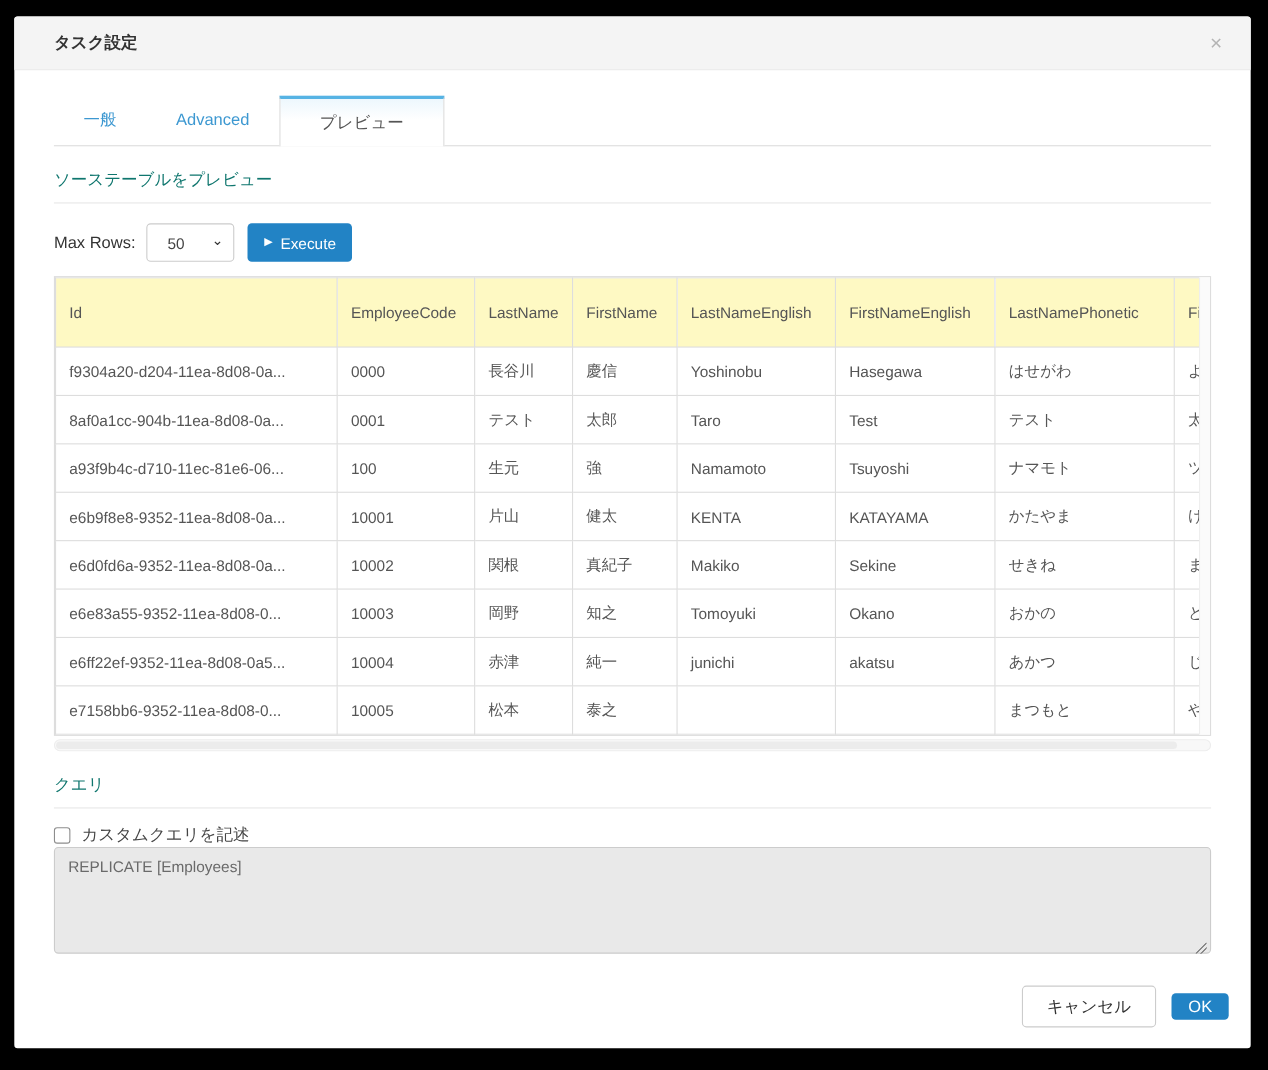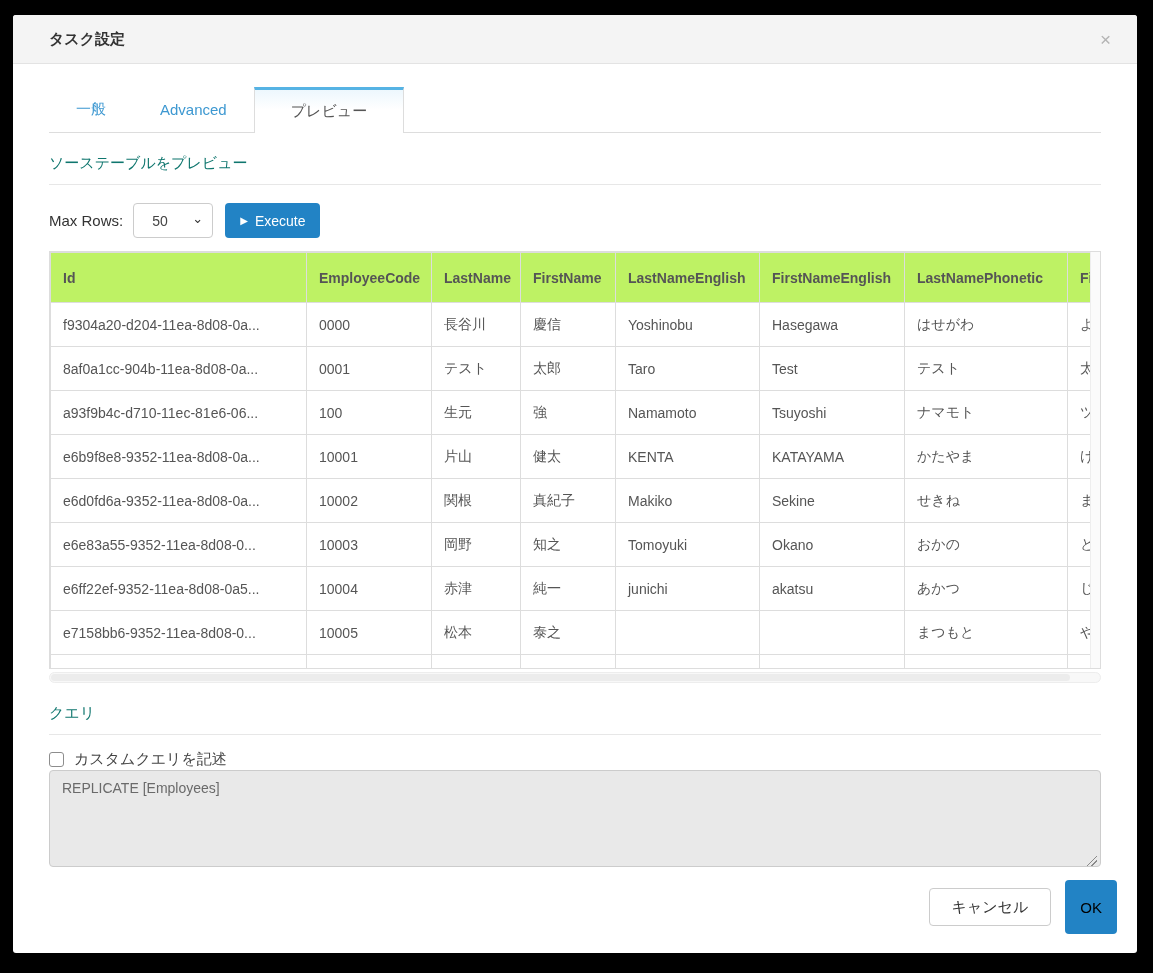--- a/index.html
+++ b/index.html
@@ -42,21 +42,21 @@
   .btn-execute .play{font-size:10px;margin-right:7px;}
 
   
   .table-wrap{margin-top:13px;width:1052px;height:418px;overflow:hidden;position:relative;
       border:1px solid #ddd;}
   .table-clip{position:absolute;left:0;top:0;right:10px;bottom:0;overflow:hidden;}
   .vtrack{position:absolute;right:0;top:0;width:10px;bottom:0;background:#fbfbfb;border-left:1px solid #eee;}
   table{border-collapse:collapse;table-layout:fixed;width:1137px;}
   th,td{border:1px solid #ddd;font-size:14px;color:#555;text-align:left;padding:0 12px;
         white-space:nowrap;overflow:hidden;}
-  th{background:#bef264;height:50px;font-weight:bold;}
+  th{background:#fef9c3;height:63px;font-weight:normal;}
   td{height:44px;background:#fff;}
 
   
   .hscroll{margin-top:3px;width:1052px;height:11px;background:#f8f8f8;border:1px solid #ededed;
       border-radius:6px;position:relative;}
   .hscroll .thumb{position:absolute;left:1px;top:1px;bottom:1px;width:97%;background:#ececec;border-radius:5px;}
 
   
   .checkbox-row{margin-top:15px;display:flex;align-items:center;}
   .checkbox{width:15px;height:15px;border:1px solid #8d8d8d;border-radius:3px;background:#fff;cursor:pointer;}
@@ -65,22 +65,22 @@
       border-radius:4px;padding:9px 12px;font-size:14px;color:#6a6a6a;resize:none;position:relative;}
   .query-wrap{position:relative;width:1052px;}
   .resize-handle{position:absolute;right:4px;bottom:5px;width:10px;height:10px;
       background:linear-gradient(135deg,transparent 0 46%,#8a8a8a 46% 54%,transparent 54% 68%,#8a8a8a 68% 76%,transparent 76%);}
 
   
   .modal-footer{flex:0 0 auto;display:flex;justify-content:flex-end;align-items:center;
       padding:0 20px 19px 0;gap:14px;}
   .btn-cancel{height:38px;padding:0 22px;background:#fff;border:1px solid #ccc;border-radius:4px;
       font-size:15px;color:#333;cursor:pointer;}
-  .btn-ok{height:54px;padding:0 15px;background:var(--accent,#2283c5);border:none;border-radius:4px;
-      font-size:15px;color:#000000;cursor:pointer;}
+  .btn-ok{height:24px;padding:0 15px;background:var(--accent,#2283c5);border:none;border-radius:4px;
+      font-size:15px;color:#ffffff;cursor:pointer;}
 </style>
 </head>
 <body>
 
 <div class="stage">
   <div class="modal">
 
     <div class="modal-header">
       <span class="modal-title">タスク設定</span>
       <span class="close-x">×</span>

